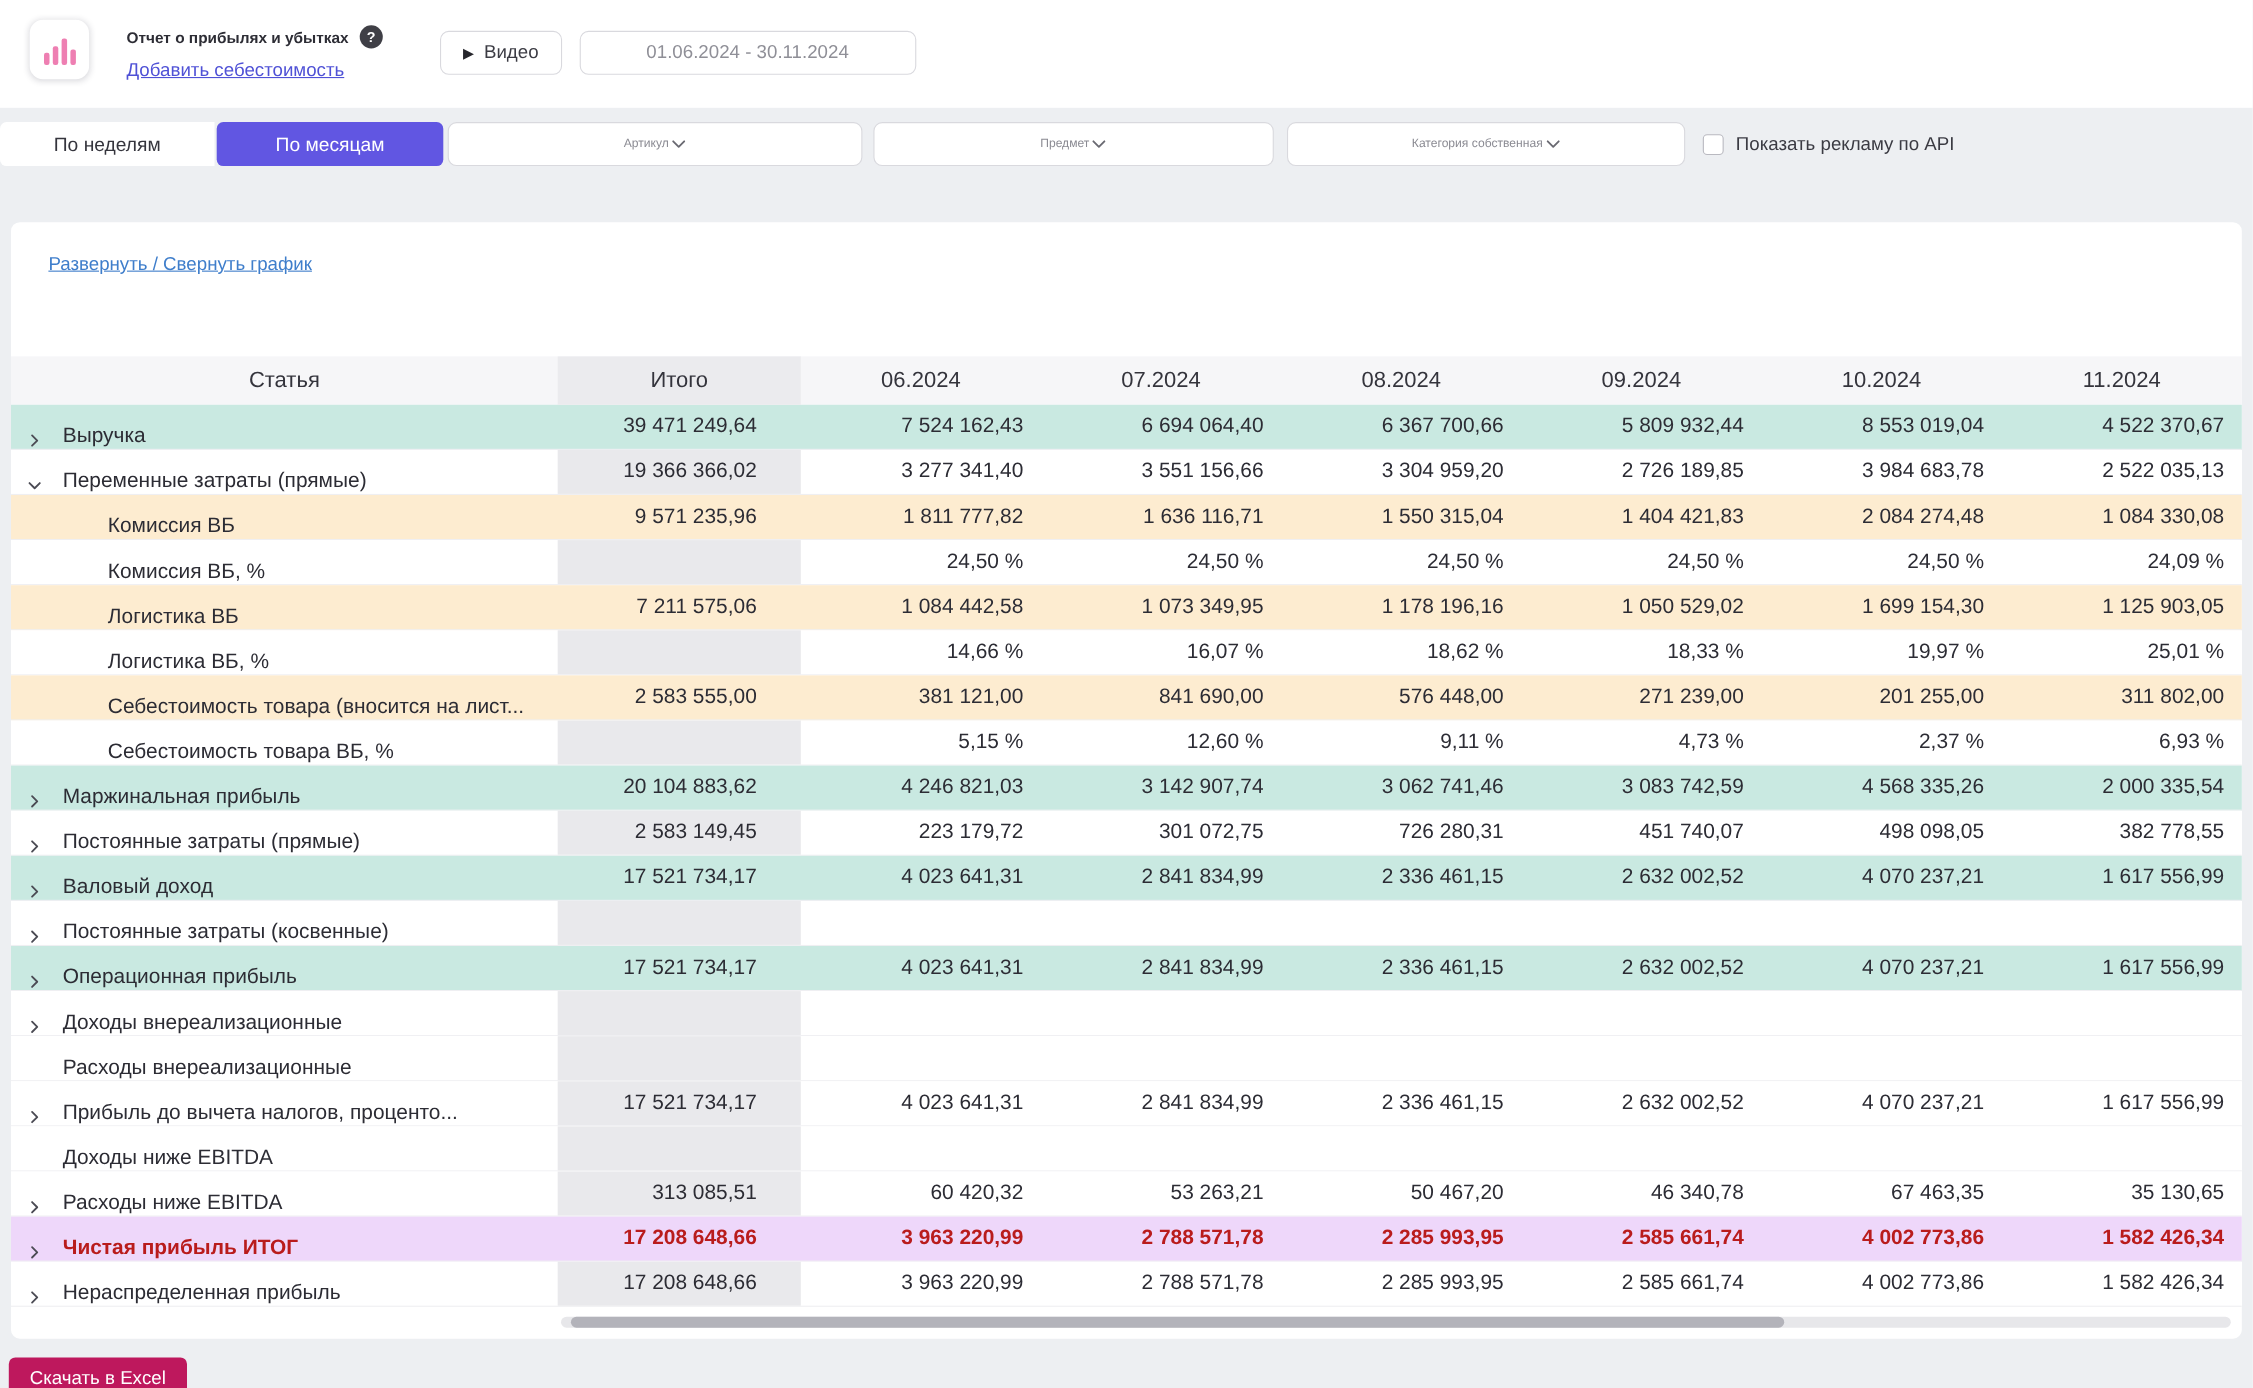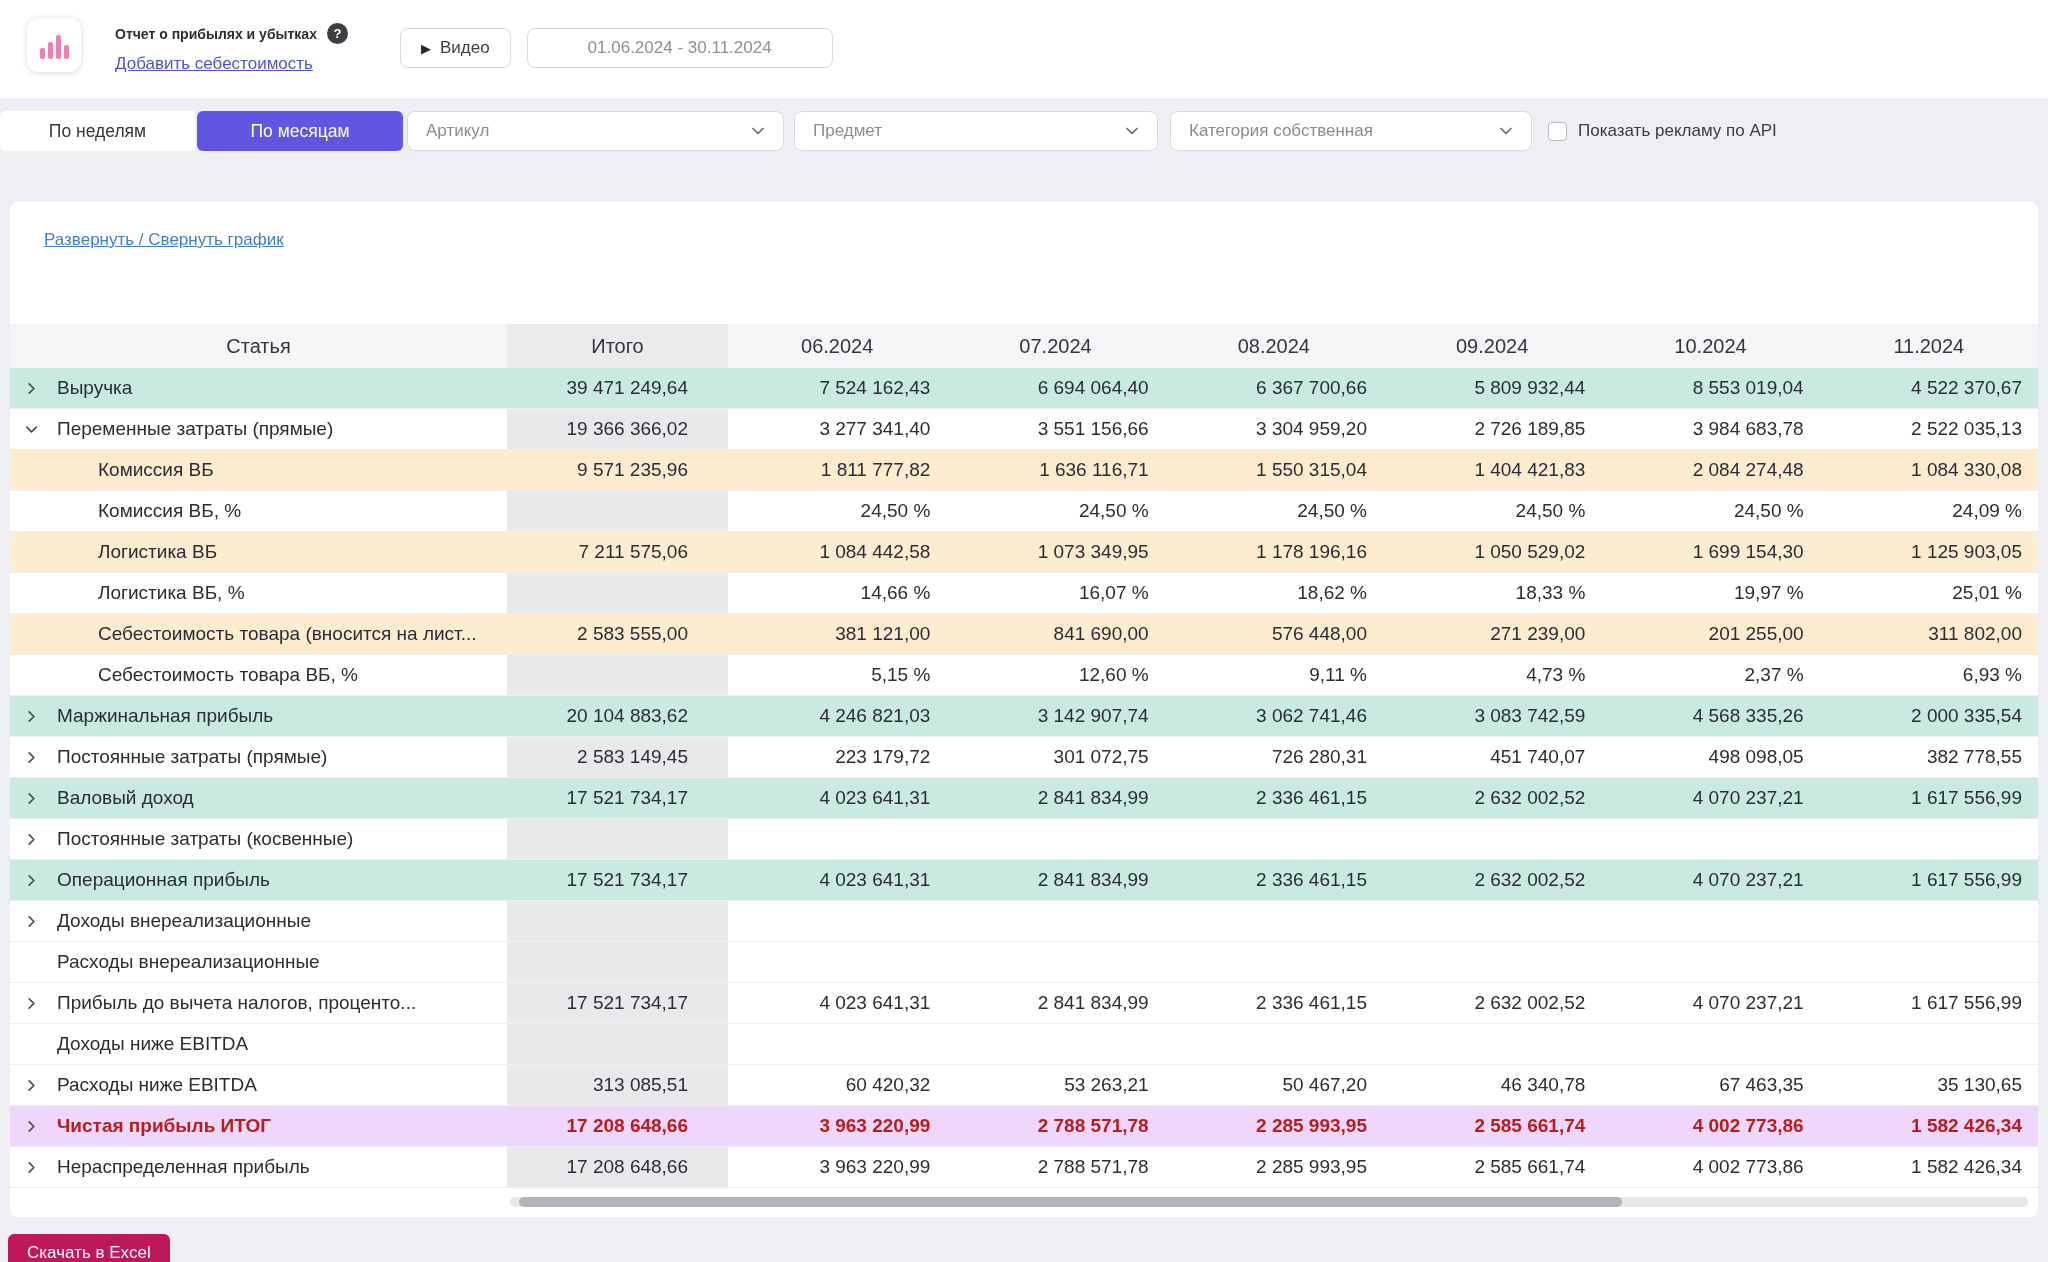--- a/index.html
+++ b/index.html
@@ -67,23 +67,23 @@
     display:flex; align-items:flex-start;
     padding-top:13px;
   }
   .toggle { height:40px; display:flex; align-items:center; justify-content:center;
     font-size:17.5px; cursor:pointer; }
   .toggle-weeks { width:195px; background:#ffffff; color:#35353d; border-radius:6px 0 0 6px; }
   .toggle-months { width:206px; background:#6156e2; color:#ffffff; border-radius:6px; margin-left:2px; }
 
   .dropdown {
     height:40px; background:#fff; border:1px solid #d9d9de; border-radius:8px;
-    display:flex; align-items:center; justify-content:space-between;
+    display:flex; align-items:center; justify-content:center;
     padding:0 16px 0 18px;
-    font-size:17px; color:#8b8b93; cursor:pointer;
+    font-size:11px; color:#8b8b93; cursor:pointer;
   }
   .dd-1 { width:377px; margin-left:4px; }
   .dd-2 { width:364px; margin-left:10px; }
   .dd-3 { width:362px; margin-left:12px; }
   .dd-chevron svg { display:block; }
 
   .checkbox-group { display:flex; align-items:center; gap:11px; margin-left:16px; height:40px; }
   .checkbox-box {
     width:19px; height:19px; background:#fff;
     border:1.5px solid #b9b9c0; border-radius:4px; cursor:pointer;
@@ -112,21 +112,21 @@
     align-items:center;
   }
   .thead { height:44px; background:#f6f6f8; }
   .th { font-size:20px; font-weight:500; color:#34343c; text-align:center; height:100%;
         display:flex; align-items:center; justify-content:center; }
   .th-total { background:#ebebee; }
 
   .trow { height:41px; background:#fff; border-bottom:1px solid #efeff2; }
   .td { font-size:19px; color:#2c2c34; white-space:nowrap; overflow:hidden; height:100%;
         display:flex; align-items:center; }
-  .td-label { padding-left:14px; }
+  .td-label { padding-left:14px;align-items:flex-end; }
   .td-label.sub { padding-left:88px; }
   .chev-slot { width:33px; display:inline-flex; align-items:center; flex:none; }
   .td-total { justify-content:flex-end; padding-right:40px; }
   .td-val { justify-content:flex-end; padding-right:16px; }
 
   .variant-plain .td-total { background:#e9e9ec; }
   .variant-teal { background:#c9e9e1; font-weight:500; }
   .variant-cream { background:#fdecd0; }
   .variant-purple { background:#eed7fa; font-weight:700; }
   .variant-purple .td { color:#b91c1c; }

